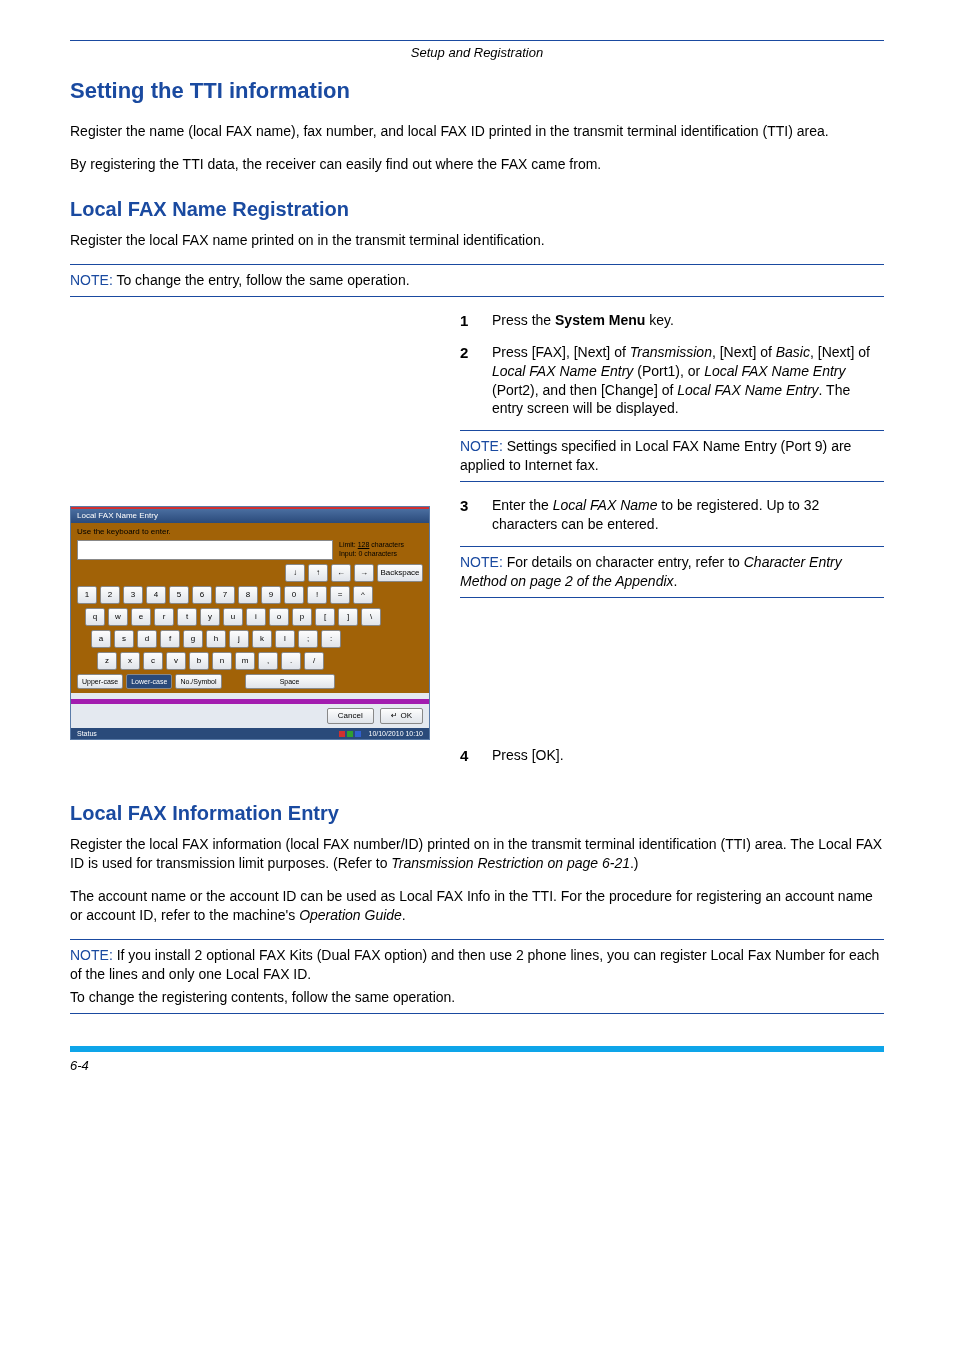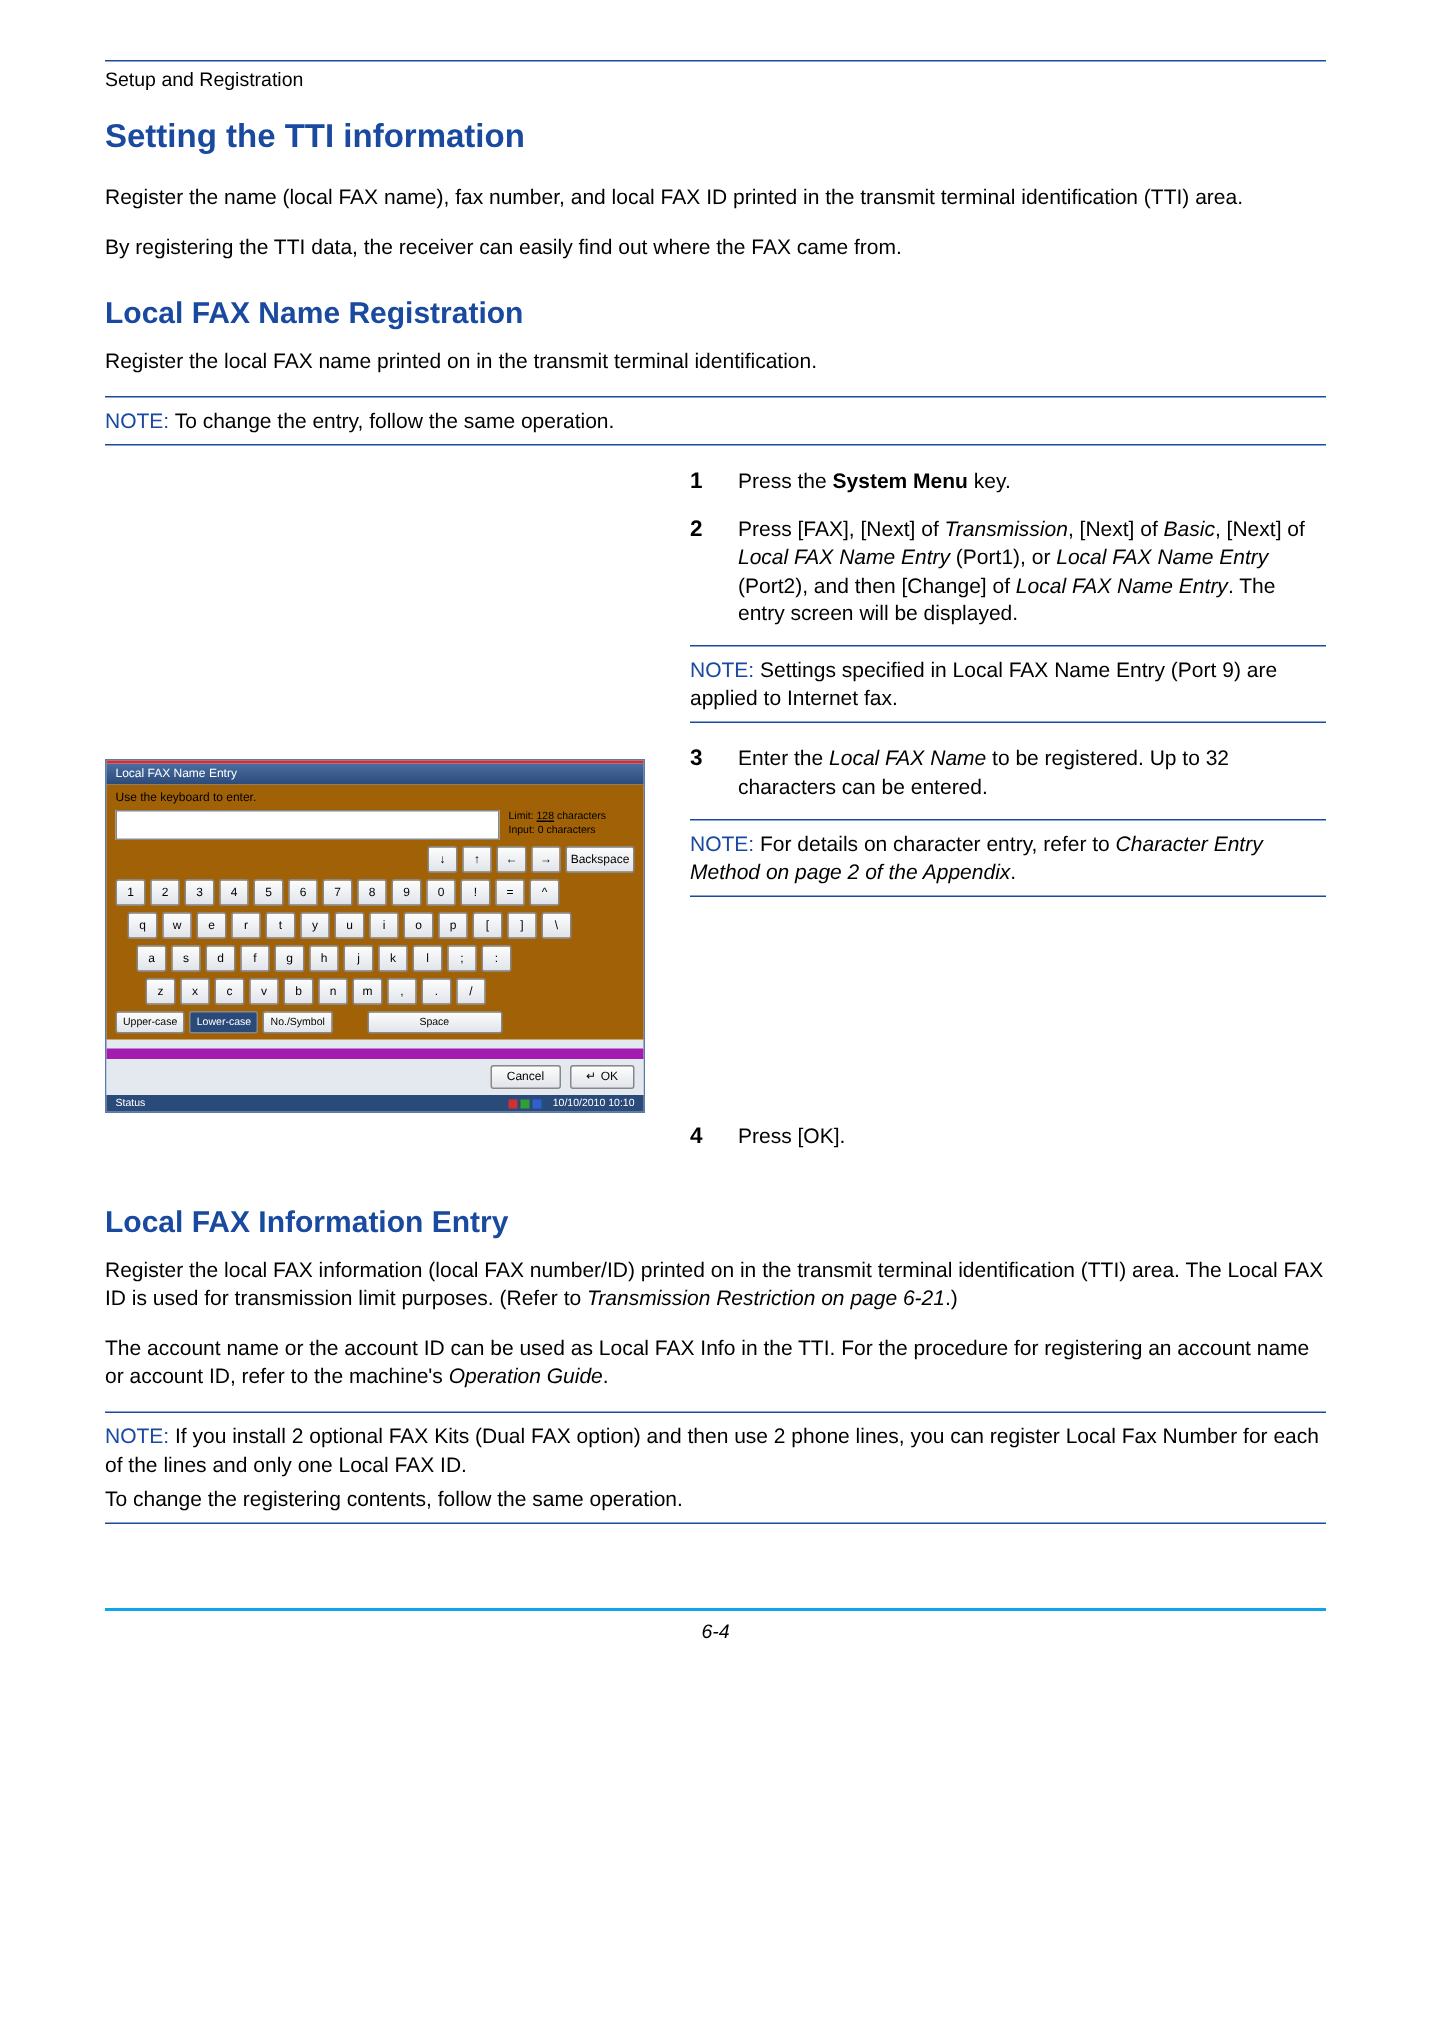--- a/index.html
+++ b/index.html
@@ -12,21 +12,22 @@
     width: 954px;
   }
   .page {
     padding: 40px 70px 30px 70px;
   }
   .top-line {
     border-top: 1px solid #1a4aa0;
     margin-bottom: 4px;
   }
   .header-right {
-    text-align: left;
+    text-align: center;
+    font-style: italic;
     font-size: 13px;
     margin-bottom: 18px;
   }
   h1 {
     color: #1a4aa0;
     font-size: 22px;
     font-weight: bold;
     margin: 10px 0 18px 0;
   }
   .para {
@@ -62,24 +63,23 @@
     gap: 18px;
     margin-bottom: 12px;
     line-height: 1.35;
   }
   .num-list .num {
     font-weight: bold;
     font-size: 15px;
     min-width: 14px;
   }
   .footer-line {
-    border-top: 2px solid #0ea5e9;
-    margin-top: 56px;
+    border-top: 6px solid #0ea5e9;
+    margin-top: 32px;
     padding-top: 6px;
-    text-align: center;
     font-style: italic;
     font-size: 13px;
   }
 
   
   .kb-screen {
     border: 1px solid #5a7ba8;
     width: 360px;
     font-size: 8px;
     background: #e4e9f0;
@@ -142,21 +142,21 @@
     border:1px solid #888;
     background:linear-gradient(#fdfdfd,#e0e4ea);
     font-size:7px;
     padding:3px 4px;
     border-radius:2px;
     min-width:90px;
     text-align:center;
     margin-left:20px;
   }
   .kb-footer {
-    border-top:7px solid #a21caf;
+    border-top:5px solid #a21caf;
     margin-top:6px;
     padding:4px 6px;
     display:flex;
     justify-content:flex-end;
     gap:6px;
     background:#e4e9f0;
   }
   .fbtn {
     border:1px solid #888;
     background:linear-gradient(#fdfdfd,#e0e4ea);

